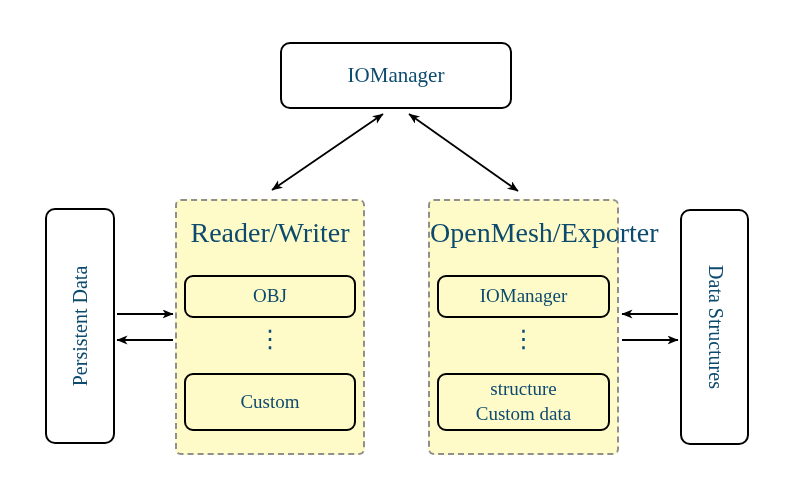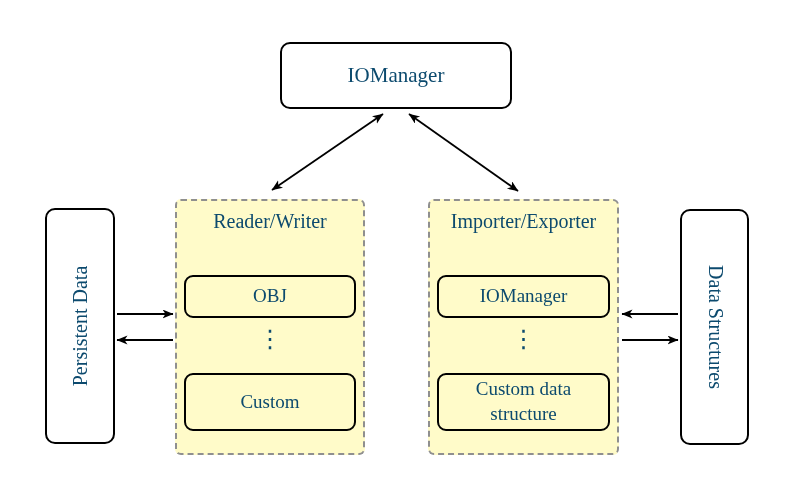--- a/index.html
+++ b/index.html
@@ -37,23 +37,23 @@
     position: absolute;
     background: var(--group_fill, #fffbc9);
     border: 2px dashed var(--group_border, #8f8f8f);
     border-radius: 6px;
     box-sizing: border-box;
   }
   .group-left  { left: 175px; top: 199px; width: 190px; height: 256px; }
   .group-right { left: 428px; top: 199px; width: 191px; height: 256px; }
   .group-title {
     position: absolute;
-    top: 9px; left: 0; right: 0;
+    top: 16px; left: 0; right: 0;
     text-align: center;
-    font-size: 20px;
+    font-size: 28px;
   }
   .inner-node {
     position: absolute;
     left: 7px; right: 7px;
     background: transparent;
     border: 2.5px solid #000000;
     border-radius: 9px;
     display: flex;
     flex-direction: column;
     align-items: center;
@@ -122,28 +122,28 @@
     <div class="inner-node inner-top">
       <span>OBJ</span>
     </div>
     <div class="dots">⋮</div>
     <div class="inner-node inner-bottom">
       <span>Custom</span>
     </div>
   </div>
 
   <div class="group group-right">
-    <div class="group-title">Importer/Exporter</div>
+    <div class="group-title">OpenMesh/Exporter</div>
     <div class="inner-node inner-top">
       <span>IOManager</span>
     </div>
     <div class="dots">⋮</div>
     <div class="inner-node inner-bottom">
+      <span>structure</span>
       <span>Custom data</span>
-      <span>structure</span>
     </div>
   </div>
 
   <div class="side-node side-left">
     <span class="rot-label rot-ccw">Persistent Data</span>
   </div>
 
   <div class="side-node side-right">
     <span class="rot-label rot-cw">Data Structures</span>
   </div>

